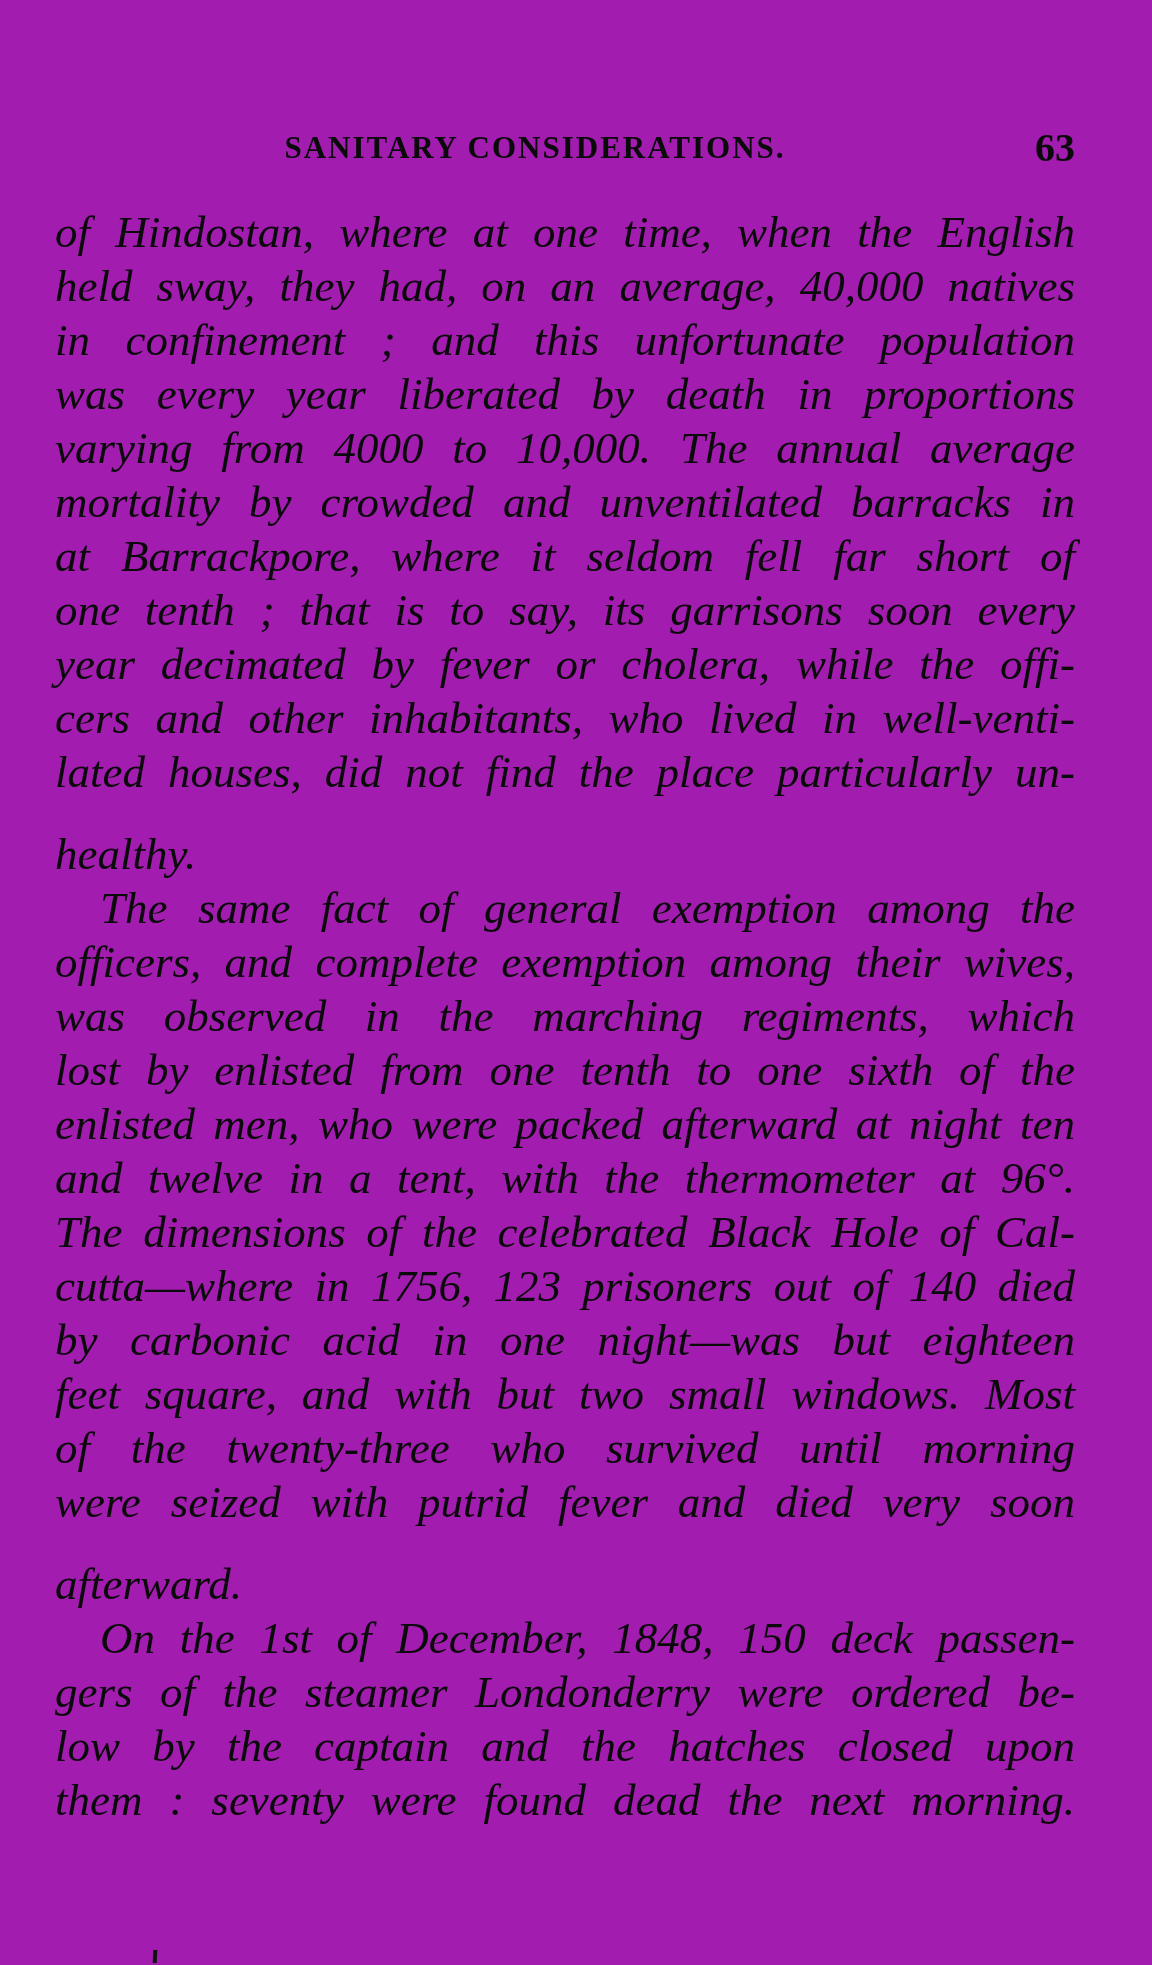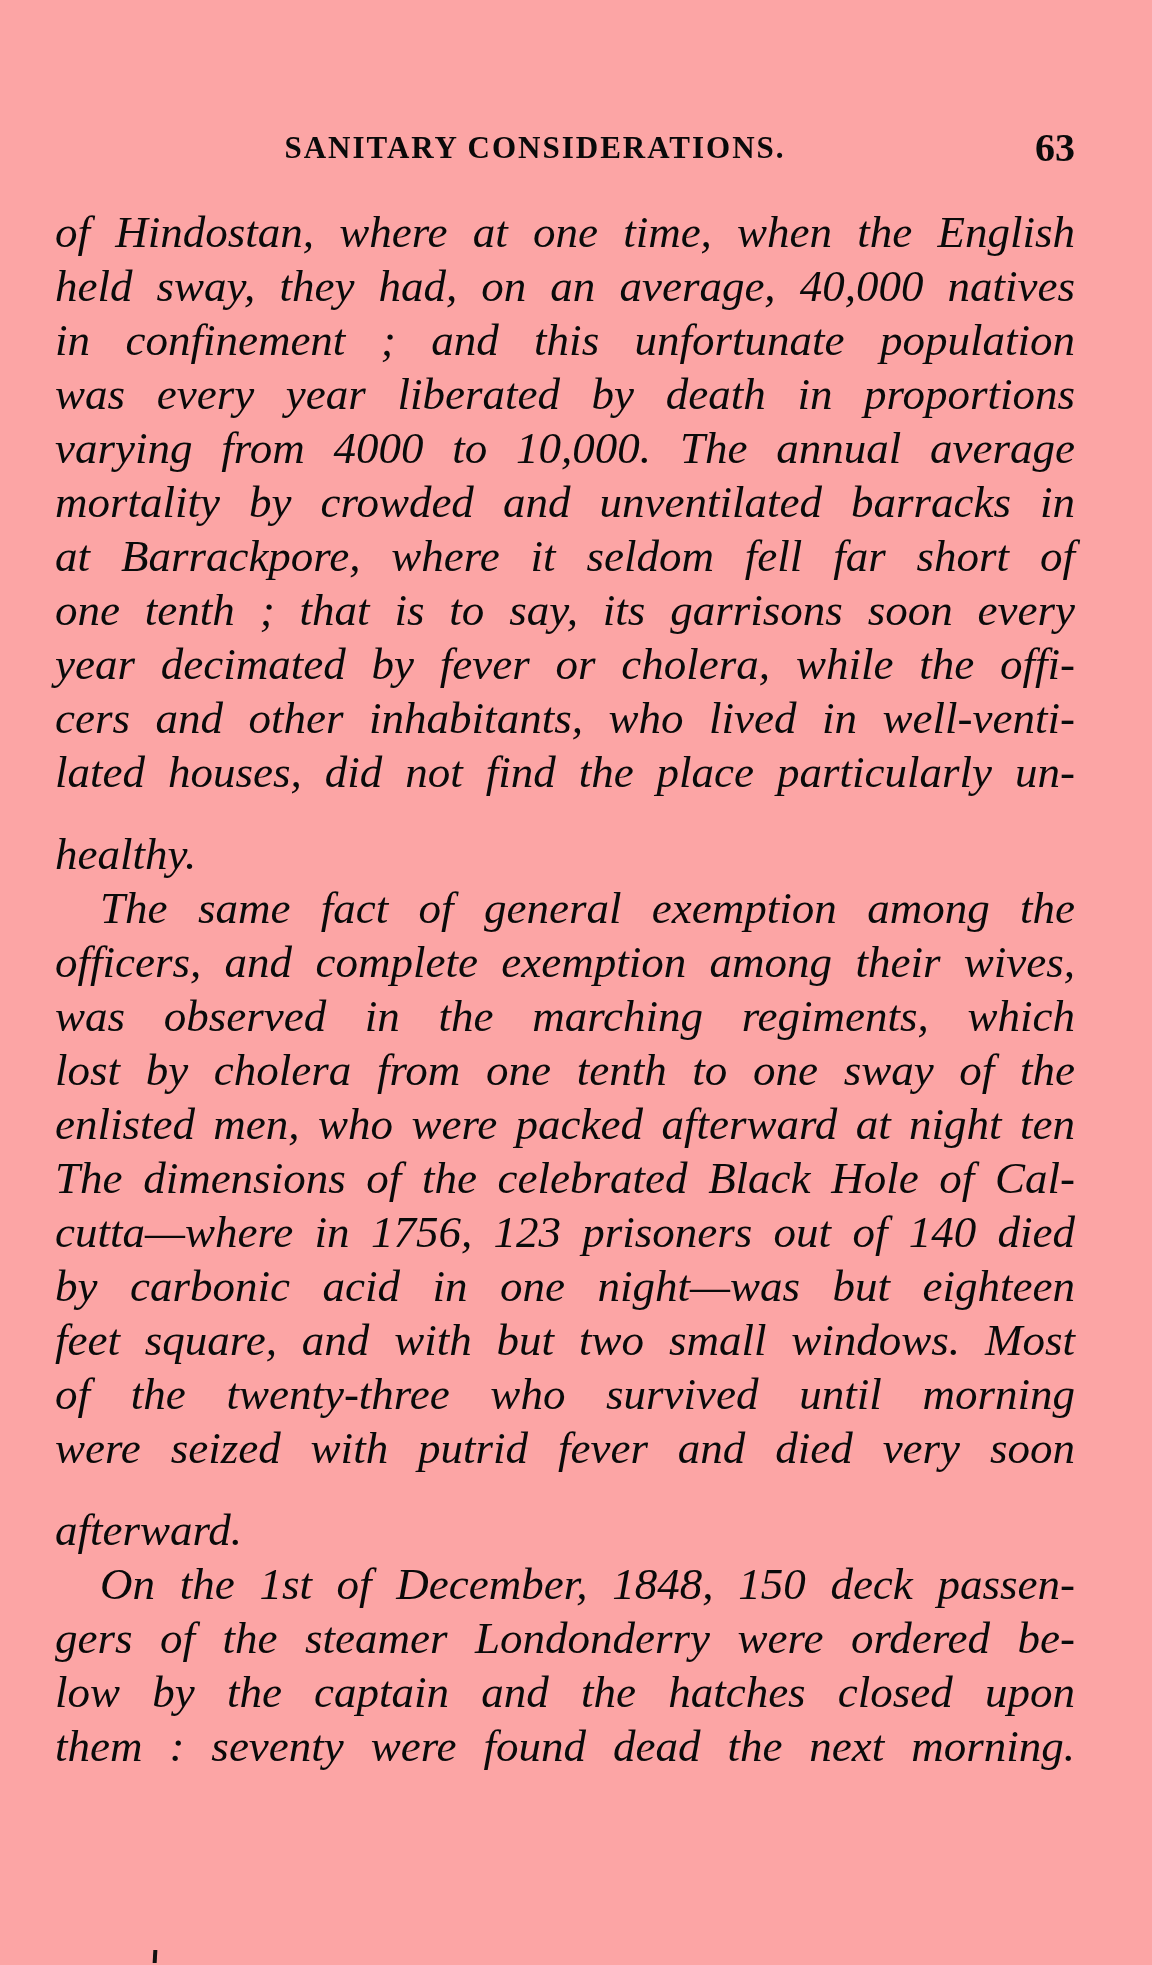--- a/index.html
+++ b/index.html
@@ -4,21 +4,21 @@
 <style>
   html, body {
     margin: 0;
     padding: 0;
     background: #ffffff;
   }
   .page {
     position: relative;
     width: 1152px;
     height: 1965px;
-    background: #fca5a5;
+    background: #a21caf;
     color: #0a0a0a;
     font-family: "Liberation Serif", serif;
     overflow: hidden;
   }
   .header {
     position: absolute;
     top: 126px;
     left: 55px;
     width: 1020px;
     height: 44px;
@@ -90,22 +90,23 @@
       <div class="line">mortality by crowded and unventilated barracks in</div>
       <div class="line">at Barrackpore, where it seldom fell far short of</div>
       <div class="line">one tenth ; that is to say, its garrisons soon every</div>
       <div class="line">year decimated by fever or cholera, while the offi-</div>
       <div class="line">cers and other inhabitants, who lived in well-venti-</div>
       <div class="line">lated houses, did not find the place particularly un-</div>
       <div class="line last">healthy.</div>
       <div class="line indent">The same fact of general exemption among the</div>
       <div class="line">officers, and complete exemption among their wives,</div>
       <div class="line">was observed in the marching regiments, which</div>
-      <div class="line">lost by cholera from one tenth to one sway of the</div>
+      <div class="line">lost by enlisted from one tenth to one sixth of the</div>
       <div class="line">enlisted men, who were packed afterward at night ten</div>
+      <div class="line">and twelve in a tent, with the thermometer at 96°.</div>
       <div class="line">The dimensions of the celebrated Black Hole of Cal-</div>
       <div class="line">cutta—where in 1756, 123 prisoners out of 140 died</div>
       <div class="line">by carbonic acid in one night—was but eighteen</div>
       <div class="line">feet square, and with but two small windows.  Most</div>
       <div class="line">of the twenty-three who survived until morning</div>
       <div class="line">were seized with putrid fever and died very soon</div>
       <div class="line last">afterward.</div>
       <div class="line indent">On the 1st of December, 1848, 150 deck passen-</div>
       <div class="line">gers of the steamer Londonderry were ordered be-</div>
       <div class="line">low by the captain and the hatches closed upon</div>

